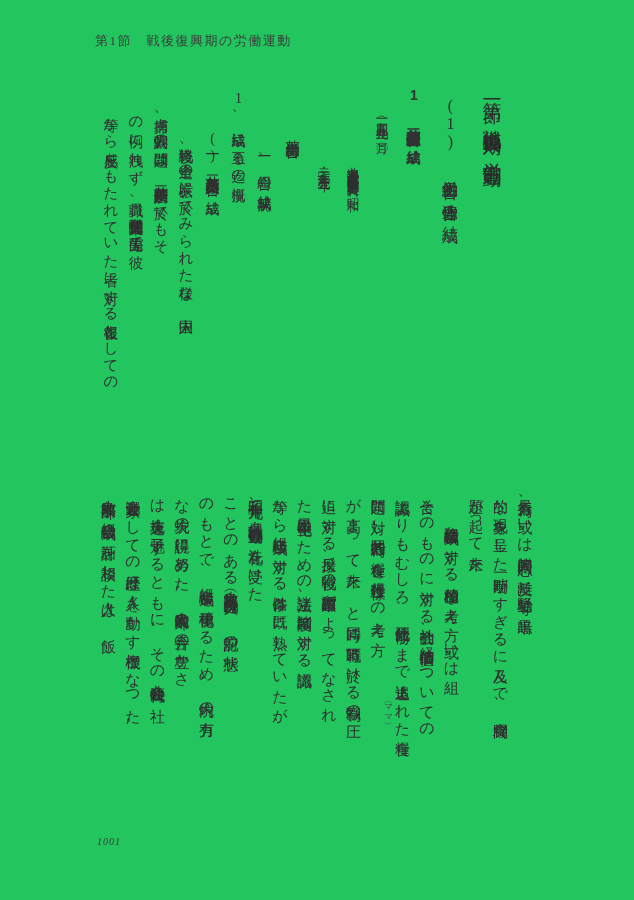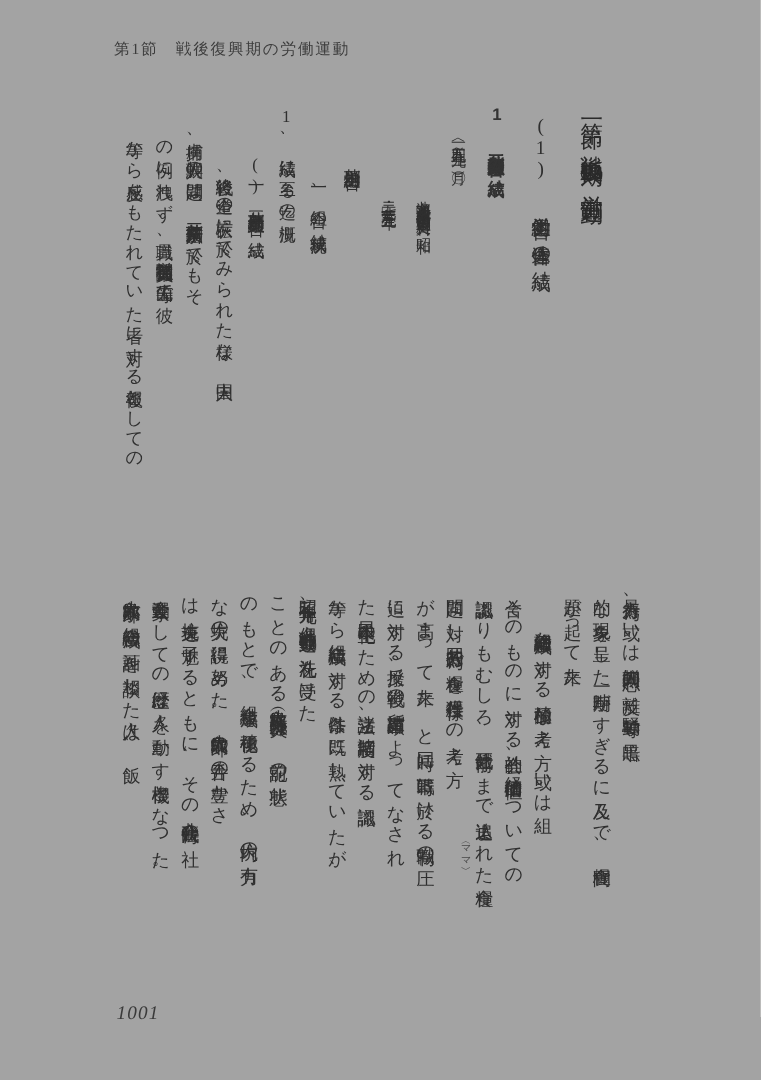--- a/index.html
+++ b/index.html
@@ -1,18 +1,18 @@
 <!DOCTYPE html>
 <html><head>
 <meta charset="utf-8">
 <style>
   html,body{margin:0;padding:0;background:#e8e8e6;}
   .page{
     position:relative;width:634px;height:900px;margin:0 auto;
-    background:#a3a3a3;overflow:hidden;
+    background:#22c55e;overflow:hidden;
     font-family:"Liberation Serif","DejaVu Serif",serif;
     color:#2f2f2f;
   }
   .running-header{
     position:absolute;left:95px;top:32px;
     font-size:13px;letter-spacing:1.5px;color:#3c3c3c;
     white-space:nowrap;
   }
   .tier{
     position:absolute;
@@ -39,21 +39,21 @@
   .upper .para{text-indent:50px;}
   .lower .body,.lower .para{font-size:15px;line-height:24.5px;letter-spacing:1px;}
   .lower .para{text-indent:26px;}
   .sic-note{
     position:absolute;left:383px;top:698px;
     writing-mode:vertical-rl;
     font-size:8.5px;letter-spacing:0;color:#474747;white-space:nowrap;
   }
   .page-number{
     position:absolute;left:97px;top:836px;
-    font-style:italic;font-size:16px;letter-spacing:1px;color:#3a3a3a;
+    font-style:italic;font-size:10px;letter-spacing:1px;color:#3a3a3a;
   }
 </style>
 </head>
 <body>
 
 <div class="page">
   <div class="running-header">第1節　戦後復興期の労働運動</div>
 
   <div class="tier upper">
       <div class="vline section-title">第一節　戦後復興期の労働運動</div>

